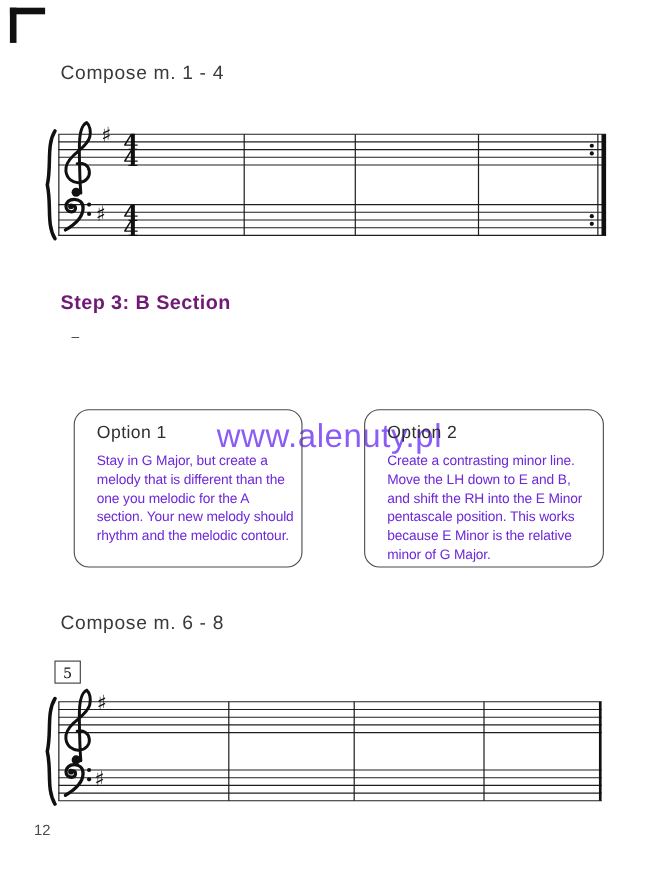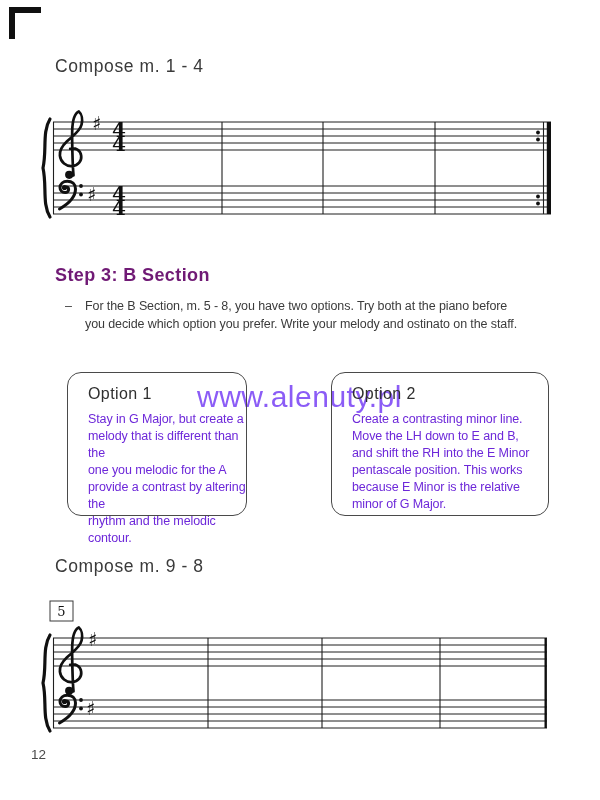--- a/index.html
+++ b/index.html
@@ -14,21 +14,21 @@
   .h-compose1{position:absolute;left:55px;top:56px;font-size:17.5px;letter-spacing:.6px;color:#3a3a3a;}
   .h-step3{position:absolute;left:55px;top:265px;font-size:18px;font-weight:bold;letter-spacing:.4px;color:#701a75;}
   .h-compose2{position:absolute;left:55px;top:556px;font-size:17.5px;letter-spacing:.6px;color:#3a3a3a;}
   .bullet-dash{position:absolute;left:65px;top:297px;font-size:12.5px;line-height:18px;color:#3b3b3b;}
   .bullet-text{position:absolute;left:85px;top:297px;font-size:12.5px;line-height:18px;color:#3b3b3b;letter-spacing:-0.1px;}
   .watermark{
     position:absolute;left:197px;top:380px;font-size:30px;letter-spacing:.5px;
     color:#8b5cf6;z-index:1;white-space:nowrap;
   }
   .opt-box{
-    position:absolute;top:372px;width:180px;height:144px;z-index:2;
+    position:absolute;top:372px;width:208px;height:144px;z-index:2;
     border:1.5px solid #4a4a4a;border-radius:14px;background:transparent;box-sizing:border-box;
   }
   .opt-box.one{left:67px;}
   .opt-box.two{left:331px;width:218px;}
   .opt-title{position:absolute;left:20px;top:12px;font-size:16px;letter-spacing:.4px;color:#2f2f2f;}
   .opt-body{position:absolute;left:20px;top:38px;font-size:12.5px;line-height:17px;color:#6d28d9;letter-spacing:-0.1px;}
   .staff-svg{position:absolute;left:30px;z-index:2;}
   .staff-svg.s1{top:105px;}
   .staff-svg.s2{top:595px;}
   .page-num{position:absolute;left:31px;top:747px;font-size:13.5px;color:#4a4a4a;}
@@ -119,51 +119,47 @@
       <text class="tsig" x="89" y="31.6">4</text>
       <text class="tsig" x="89" y="45.6">4</text>
       <text class="tsig" x="89" y="95.6">4</text>
       <text class="tsig" x="89" y="109.6">4</text>
     </g>
   </svg>
 
   <div class="h-step3">Step 3: B Section</div>
 
   <div class="bullet-dash">–</div>
-  <div class="bullet-text">
-    <div>For the B Section, m. 5 - 8, you have two options. Try both at the piano before</div>
-    <div>you decide which option you prefer. Write your melody and ostinato on the staff.</div>
-  </div>
 
   <div class="watermark">www.alenuty.pl</div>
 
   <div class="opt-box one">
     <div class="opt-title">Option 1</div>
     <div class="opt-body">
       <div>Stay in G Major, but create a</div>
       <div>melody that is different than the</div>
       <div>one you melodic for the A</div>
-      <div>provide a contrast by altering the</div>
+      <div>section. Your new melody should</div>
       <div>rhythm and the melodic contour.</div>
     </div>
   </div>
 
   <div class="opt-box two">
     <div class="opt-title">Option 2</div>
     <div class="opt-body">
       <div>Create a contrasting minor line.</div>
       <div>Move the LH down to E and B,</div>
       <div>and shift the RH into the E Minor</div>
       <div>pentascale position. This works</div>
       <div>because E Minor is the relative</div>
       <div>minor of G Major.</div>
     </div>
   </div>
 
-  <div class="h-compose2">Compose m. 9 - 8</div>
+  <div class="h-compose2">Compose m. 6 - 8</div>
 
   <svg class="staff-svg s2" width="545" height="150" viewBox="0 0 545 150">
     <g>
       <rect class="mbox" x="20" y="6" width="23" height="20"></rect>
       <text class="mnum" x="31.5" y="21">5</text>
     </g>
 
     <g>
       <path class="brace" d="M20,40 C12,53 17,71 13,88 C17,105 12,123 20,136"></path>
     </g>

